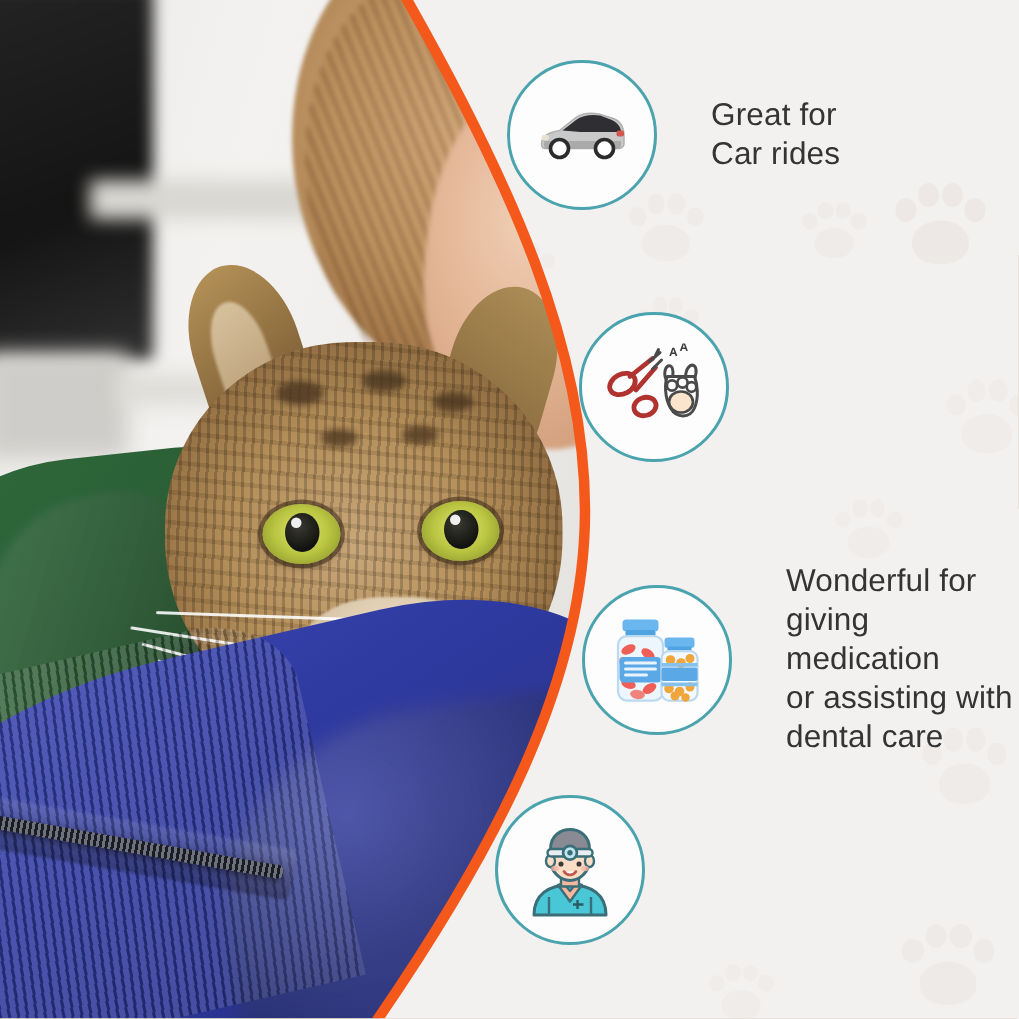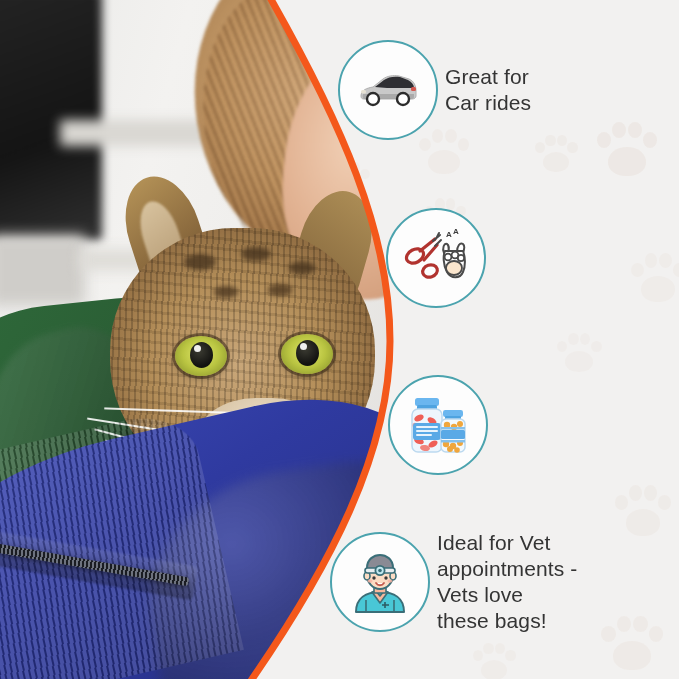--- a/index.html
+++ b/index.html
@@ -131,21 +131,21 @@
   .curve{position:absolute;left:0;top:0;width:679px;height:679px;pointer-events:none;}
 
   
   .feature{position:absolute;display:flex;align-items:center;}
   .circle{
     width:96px;height:96px;border-radius:50%;
     background:#fdfdfd;border:2px solid #4ba3ae;
     display:flex;align-items:center;justify-content:center;flex:0 0 auto;
   }
   .ftext{
-    margin-left:7px;color:#343434;font-size:21px;line-height:26px;
+    margin-left:36px;color:#343434;font-size:21px;line-height:26px;
     letter-spacing:.1px;white-space:pre-line;font-weight:400;
   }
   #f1{left:338px;top:40px;}
   #f2{left:386px;top:208px;}
   #f3{left:388px;top:375px;}
   #f4{left:330px;top:530px;}
 </style>
 </head>
 <body>
 
@@ -359,20 +359,24 @@
             <circle cx="48" cy="52" r="3.2"></circle>
             <circle cx="55" cy="49" r="3"></circle>
           <circle cx="45" cy="55" r="3"></circle>
             <circle cx="52" cy="56" r="2.8"></circle>
         </g>
         <rect x="36" y="36" width="24" height="9" rx="1.5" fill="#5aa9e6"></rect>
         <rect x="36" y="33" width="24" height="2.5" fill="#86c1ec"></rect>
         <rect x="36" y="46" width="24" height="2.5" fill="#86c1ec"></rect>
       </svg>
     </div>
+    <div class="ftext">Wonderful for
+giving medication
+or assisting with
+dental care</div>
   </div>
 
   <div class="feature" id="f4">
     <div class="circle">
       <svg width="64" height="64" viewBox="0 0 64 64">
 
         <path d="M8 62 C8 48 18 42 32 42 C46 42 56 48 56 62 Z" fill="#49c7d6" stroke="#3a6e78" stroke-width="2" stroke-linejoin="round"></path>
         <path d="M24 42 L32 53 L40 42 L36 41 L32 46 L28 41 Z" fill="#f6b79c" stroke="#3a6e78" stroke-width="1.6" stroke-linejoin="round"></path>
         <path d="M18 50 L18 62 M46 50 L46 62" stroke="#3a6e78" stroke-width="1.6" fill="none"></path>
         <path d="M34 55 h7 M37 52 v6" stroke="#2d5b63" stroke-width="1.6" fill="none"></path>
@@ -389,19 +393,15 @@
         <circle cx="32" cy="20.5" r="4.6" fill="#bfe7ef" stroke="#3a6e78" stroke-width="1.8"></circle>
         <circle cx="32" cy="20.5" r="1.8" fill="#3a6e78"></circle>
 
         <circle cx="26" cy="28" r="1.7" fill="#3a3a3a"></circle>
         <circle cx="38" cy="28" r="1.7" fill="#3a3a3a"></circle>
         <path d="M28 33 C30 36 34 36 36 33" stroke="#c05a4e" stroke-width="1.8" fill="#ffffff" stroke-linecap="round"></path>
         <ellipse cx="22" cy="31" rx="2.6" ry="1.8" fill="#f7b1a2" opacity=".8"></ellipse>
         <ellipse cx="42" cy="31" rx="2.6" ry="1.8" fill="#f7b1a2" opacity=".8"></ellipse>
       </svg>
     </div>
-    <div class="ftext">Ideal for Vet
-appointments -
-Vets love
-these bags!</div>
   </div>
 
 </div>
 
 </body></html>

